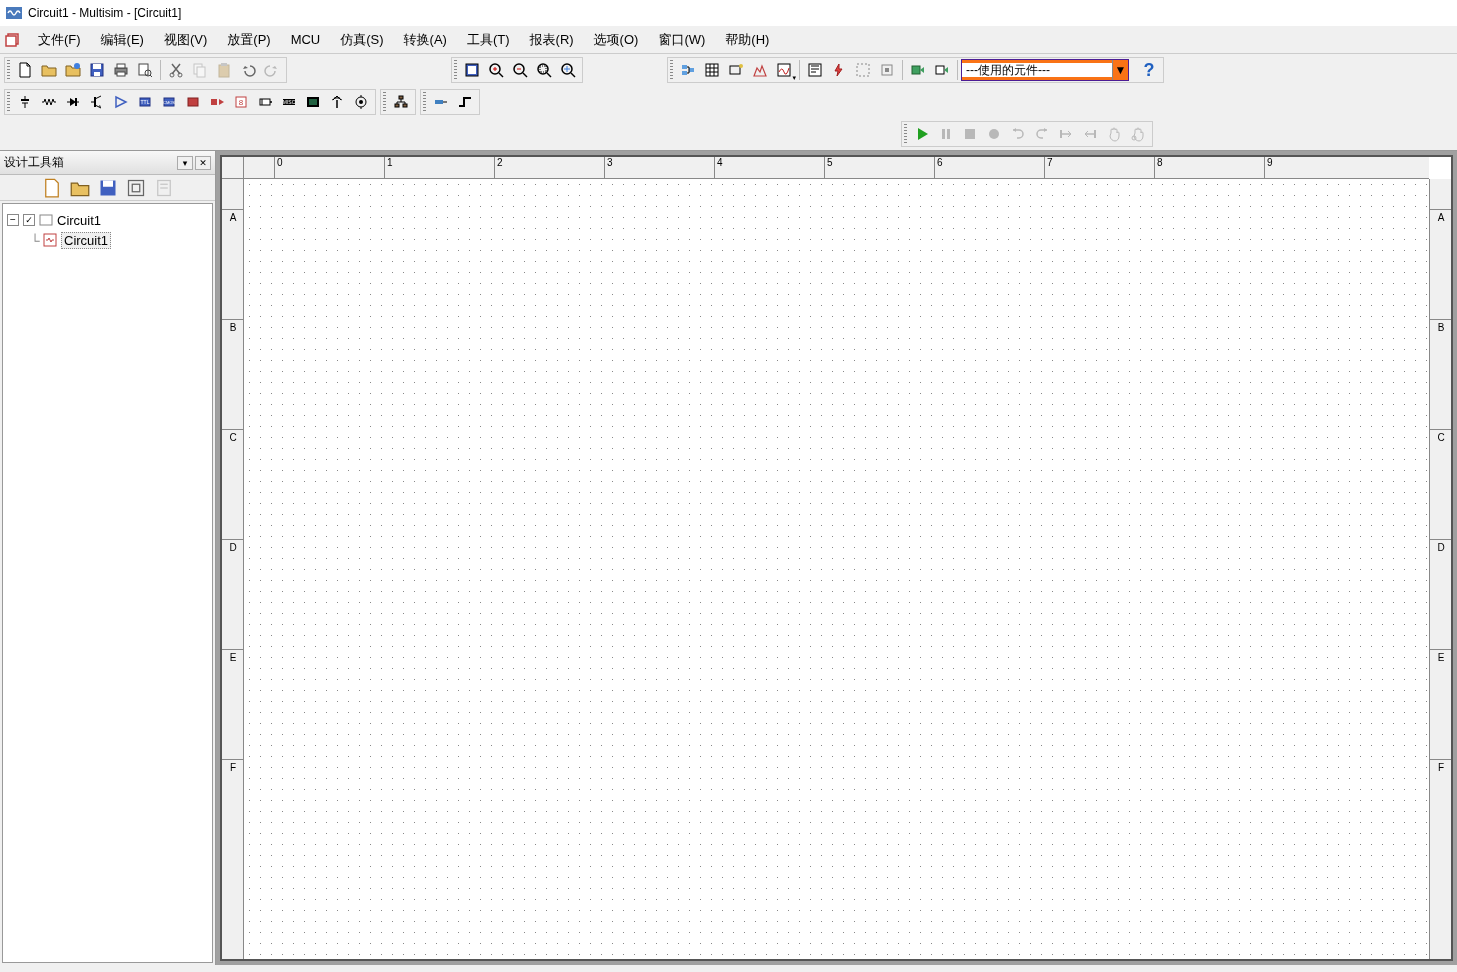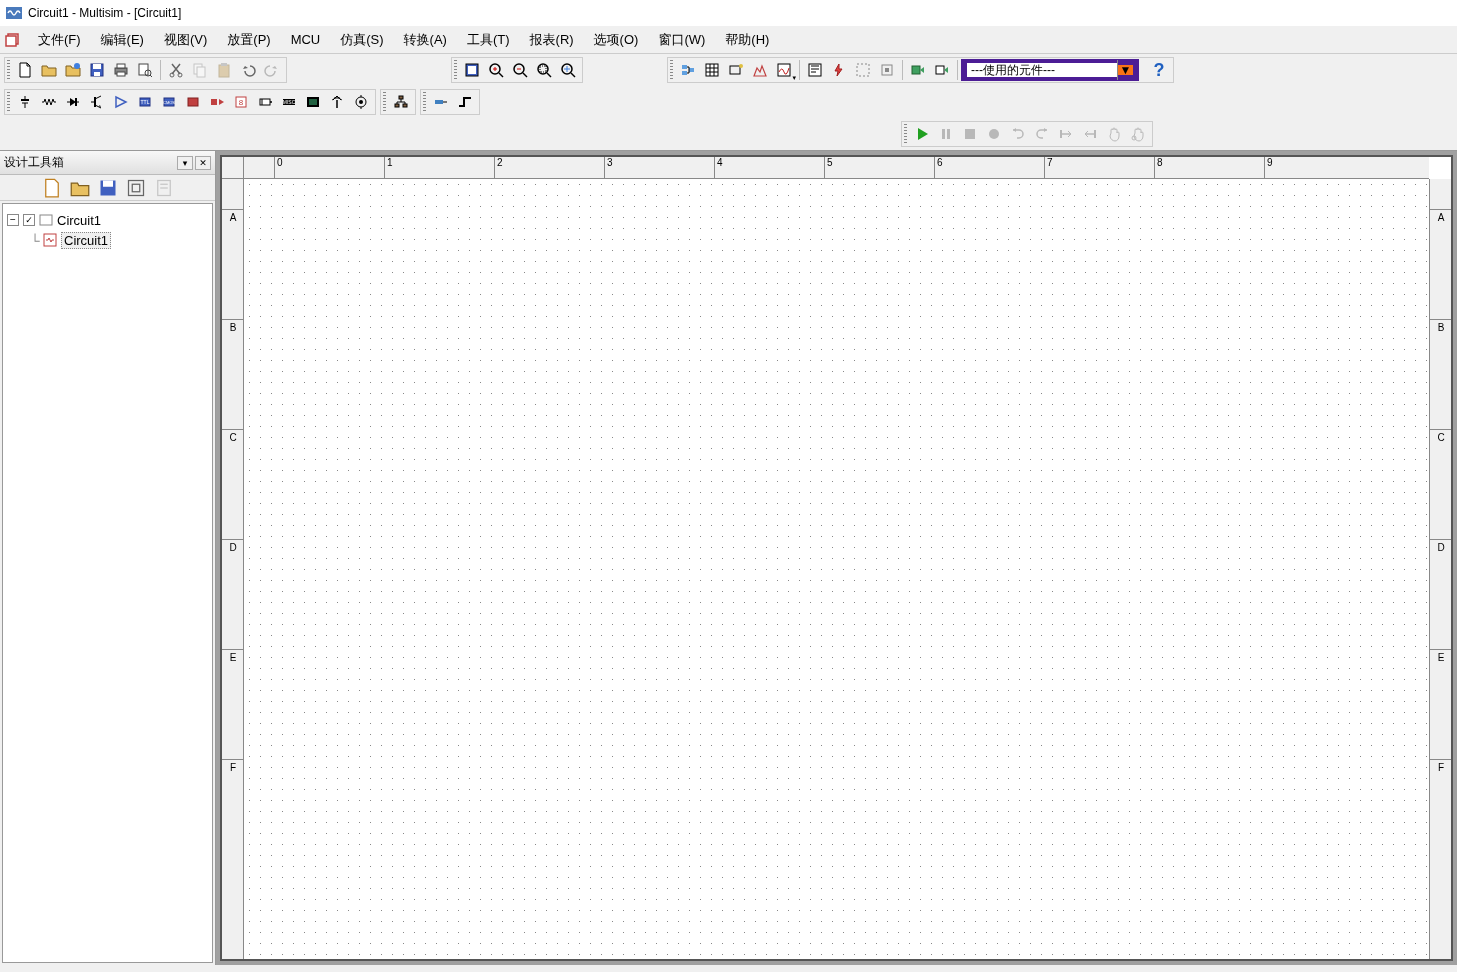--- a/index.html
+++ b/index.html
@@ -10,21 +10,21 @@
 .menubar { height:28px; background:#f0f0f0; display:flex; align-items:center; padding-left:4px; border-bottom:1px solid #ccc; }
 .menu-icon { width:18px; height:18px; margin-right:6px; }
 .menu-item { padding:4px 10px; font-size:13px; cursor:default;text-align:right; }
 .toolbar-area { background:#f0f0f0; border-bottom:1px solid #999; }
 .toolbar-row { display:flex; align-items:center; padding:2px 4px; min-height:32px; gap:0; }
 .tool-group { display:flex; align-items:center; padding:0 2px; border:1px solid #ccc; background:#f0f0f0; margin-right:4px; }
 .tool-group.handle::before { content:""; width:3px; height:20px; background:repeating-linear-gradient(to bottom,#888 0,#888 1px,transparent 1px,transparent 3px); margin-right:3px; }
 .tool-btn { width:24px; height:24px; display:flex; align-items:center; justify-content:center; cursor:default; position:relative; }
 .tool-btn svg { width:16px; height:16px; }
 .tool-sep { width:1px; height:20px; background:#bbb; margin:0 3px; }
-.combo { display:inline-flex; align-items:center; border:6px solid #4c1d95; background:#f97316; height:22px; }
+.combo { display:inline-flex; align-items:center; border:1px solid #4c1d95; background:#f97316; height:22px; }
 .combo input { border:none; font-size:12px; padding:0 4px; width:150px; outline:none; background:#fff; }
 .combo .drop { width:16px; height:20px; display:flex; align-items:center; justify-content:center; border-left:1px solid #888; }
 .help-btn { width:24px; height:24px; color:#2060c0; font-size:18px; font-weight:bold; display:flex; align-items:center; justify-content:center; margin-left:8px; }
 .sim-row { display:flex; justify-content:flex-end; padding:2px 4px; }
 .main-area { display:flex; height:calc(100% - 158px); }
 .sidebar { width:216px; background:#f0f0f0; border-right:1px solid #999; display:flex; flex-direction:column;justify-content:flex-end; }
 .sidebar-header { height:24px; background:linear-gradient(#f8f8f8,#e0e0e0); border-bottom:1px solid #bbb; display:flex; align-items:center; padding:0 4px; font-size:12px; }
 .sidebar-header .sp { flex:1; }
 .mini-btn { width:16px; height:14px; border:1px solid #aaa; margin-left:2px; display:flex; align-items:center; justify-content:center; font-size:9px; background:#f0f0f0; }
 .sidebar-toolbar { height:26px; display:flex; align-items:center; justify-content:center; gap:8px; border-bottom:1px solid #ccc; }

